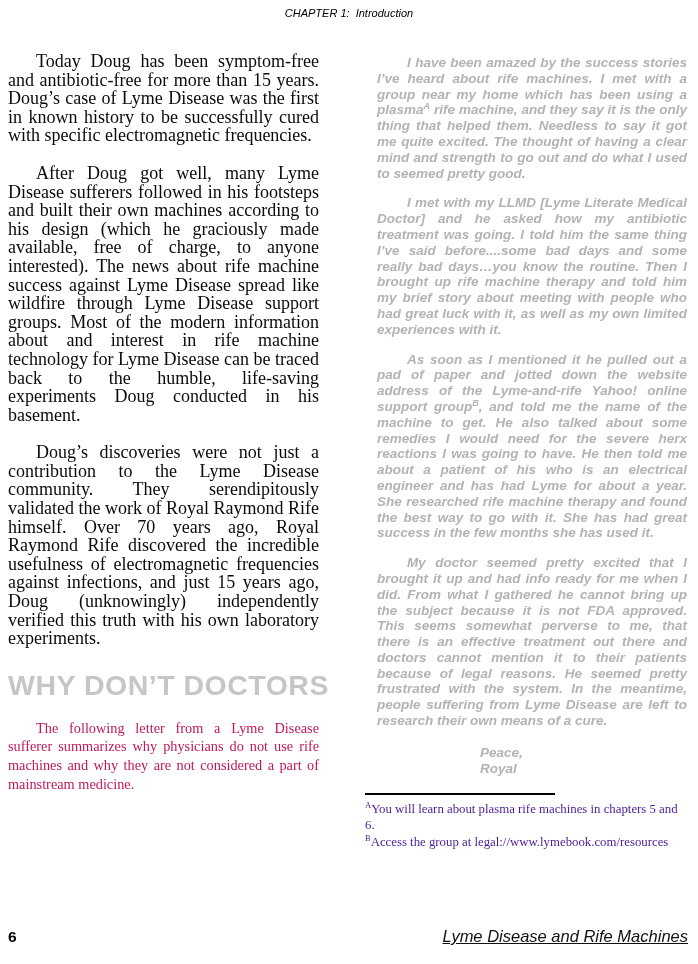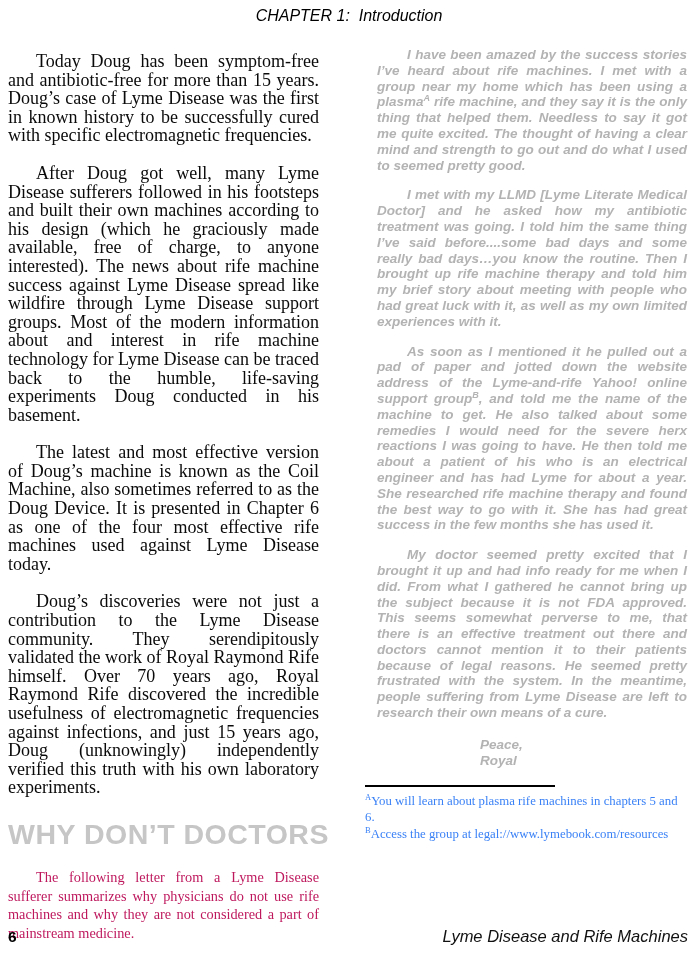--- a/index.html
+++ b/index.html
@@ -10,21 +10,21 @@
     font-family:"Liberation Serif", serif;
     overflow:hidden;
   }
   .page { position:absolute; inset:0; width:698px; height:964px; background:#ffffff; }
 
   .chapter-header {
     position:absolute; top:7px; left:0; width:100%;
     text-align:center;
     font-family:"Liberation Sans", sans-serif;
     font-style:italic;
-    font-size:16px;
+    font-size:11px;
     color:#000000;
     white-space:pre-wrap;
   }
 
   
   .col-left {
     position:absolute; left:8px; top:52px; width:311px;
   }
   .body-para {
     margin:0 0 19px 0;
@@ -48,21 +48,21 @@
     margin:0;
     text-align:justify;
     text-indent:28px;
     font-size:14.3px;
     line-height:18.6px;
     color:#be185d;
   }
 
   
   .col-right {
-    position:absolute; left:377px; top:47px; width:310px;
+    position:absolute; left:377px; top:55px; width:310px;
     font-family:"Liberation Sans", sans-serif;
     font-style:italic;
     font-weight:bold;
     color:#b3b3b3;
   }
   .letter-para {
     margin:0 0 14px 0;
     text-align:justify;
     text-indent:30px;
     font-size:13.5px;
@@ -84,21 +84,21 @@
     width:190px;
     margin:17px 0 7px -12px;
   }
   .footnote {
     margin:0 0 2px -12px;
     font-family:"Liberation Serif", serif;
     font-style:normal;
     font-weight:normal;
     font-size:12.8px;
     line-height:15.5px;
-    color:#3b82f6;
+    color:#4c1d95;
     text-align:left;
   }
   .footnote-sup {
     font-size:8.5px;
     vertical-align:super;
     line-height:0;
   }
 
   
   .footer-page-number {
@@ -107,33 +107,33 @@
     font-weight:bold;
     font-size:15.5px;
     color:#000000;
   }
   .footer-book-title {
     position:absolute; right:10px; top:927px;
     font-family:"Liberation Sans", sans-serif;
     font-style:italic;
     font-size:16.5px;
     color:#111111;
+    text-decoration:underline;
   }
 </style>
 </head>
 <body>
 
 <div class="page">
 
   <div class="chapter-header">CHAPTER 1:  Introduction</div>
 
   <div class="col-left">
     <p class="body-para">Today Doug has been symptom-free and antibiotic-free for more than 15 years.  Doug’s case of Lyme Disease was the first in known history to be successfully cured with specific electromagnetic frequencies.</p>
     <p class="body-para">After Doug got well, many Lyme Disease sufferers followed in his footsteps and built their own machines according to his design (which he graciously made available, free of charge, to anyone interested).  The news about rife machine success against Lyme Disease spread like wildfire through Lyme Disease support groups.  Most of the modern information about and interest in rife machine technology for Lyme Disease can be traced back to the humble, life-saving experiments Doug conducted in his basement.</p>
-    <p class="body-para">The latest and most effective version of Doug’s machine is known as the Coil Machine, also sometimes referred to as the Doug Device. It is presented in Chapter 6 as one of the four most effective rife machines used against Lyme Disease today.</p>
     <p class="body-para">Doug’s discoveries were not just a contribution to the Lyme Disease community.  They serendipitously validated the work of Royal Raymond Rife himself.  Over 70 years ago, Royal Raymond Rife discovered the incredible usefulness of electromagnetic frequencies against infections, and just 15 years ago, Doug (unknowingly) independently verified this truth with his own laboratory experiments.</p>
 
     <div class="section-heading">
       <div>WHY DON’T DOCTORS</div>
     </div>
 
     <p class="intro-para">The following letter from a Lyme Disease sufferer summarizes why physicians do not use rife machines and why they are not considered a part of mainstream medicine.</p>
   </div>
 
   <div class="col-right">

